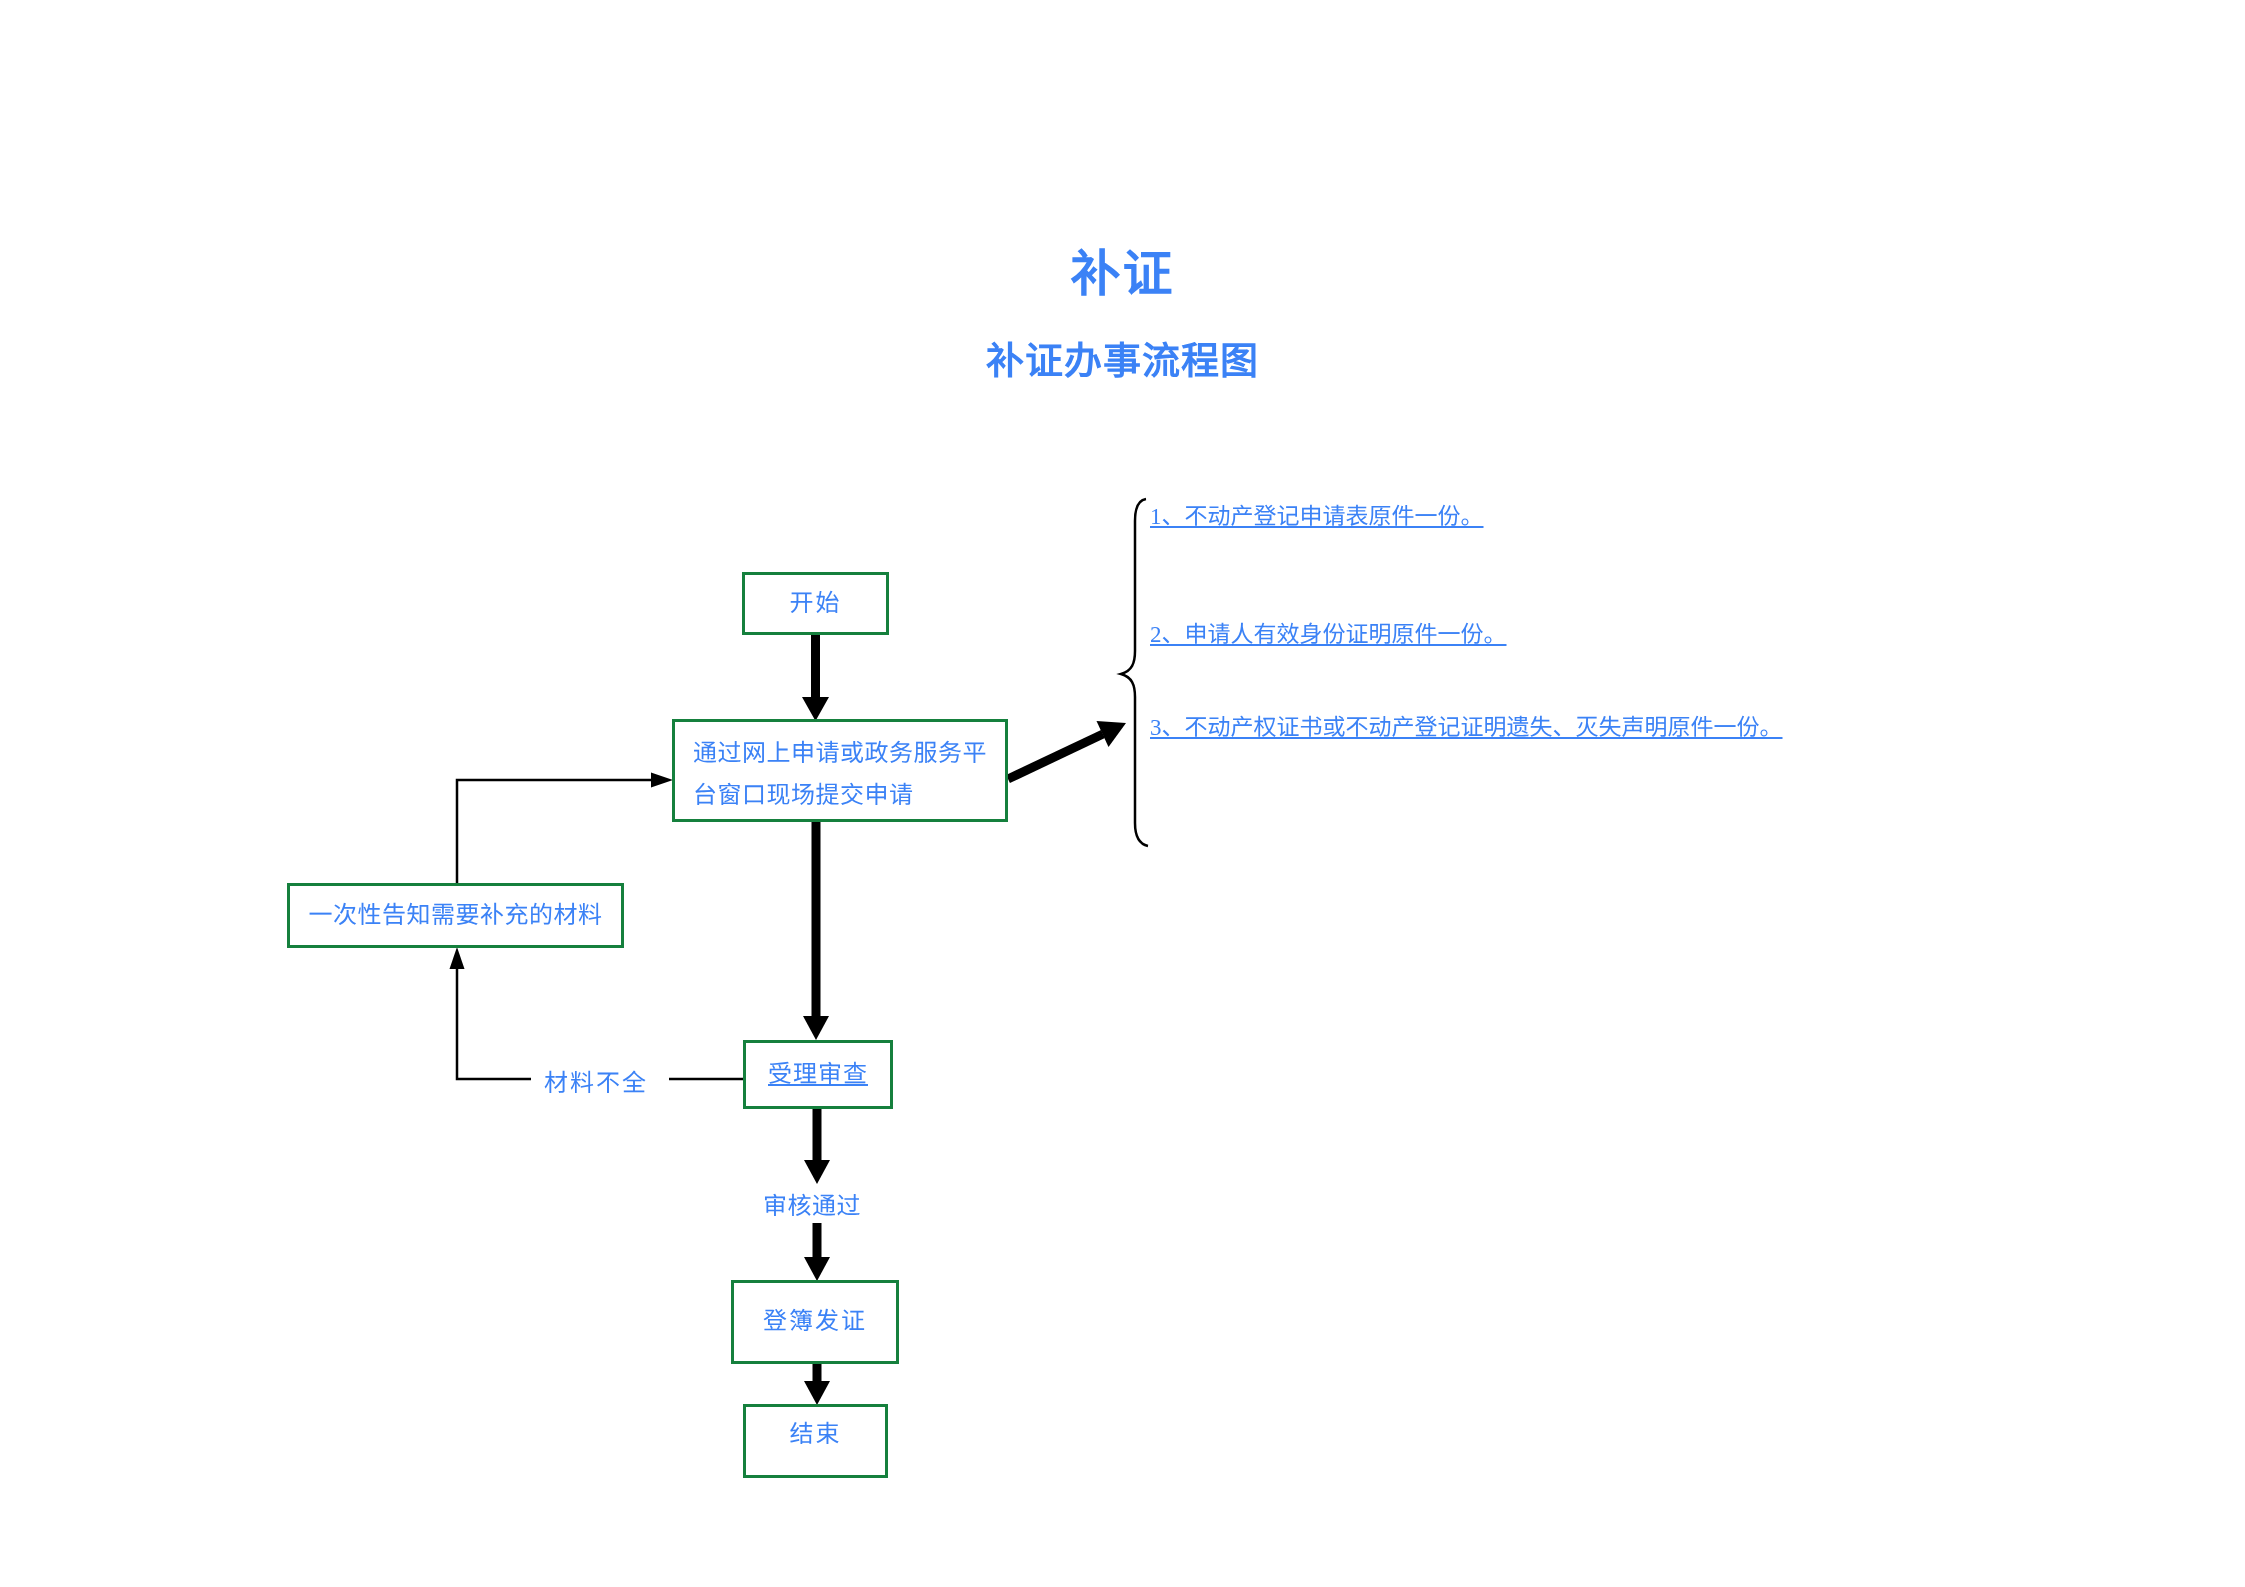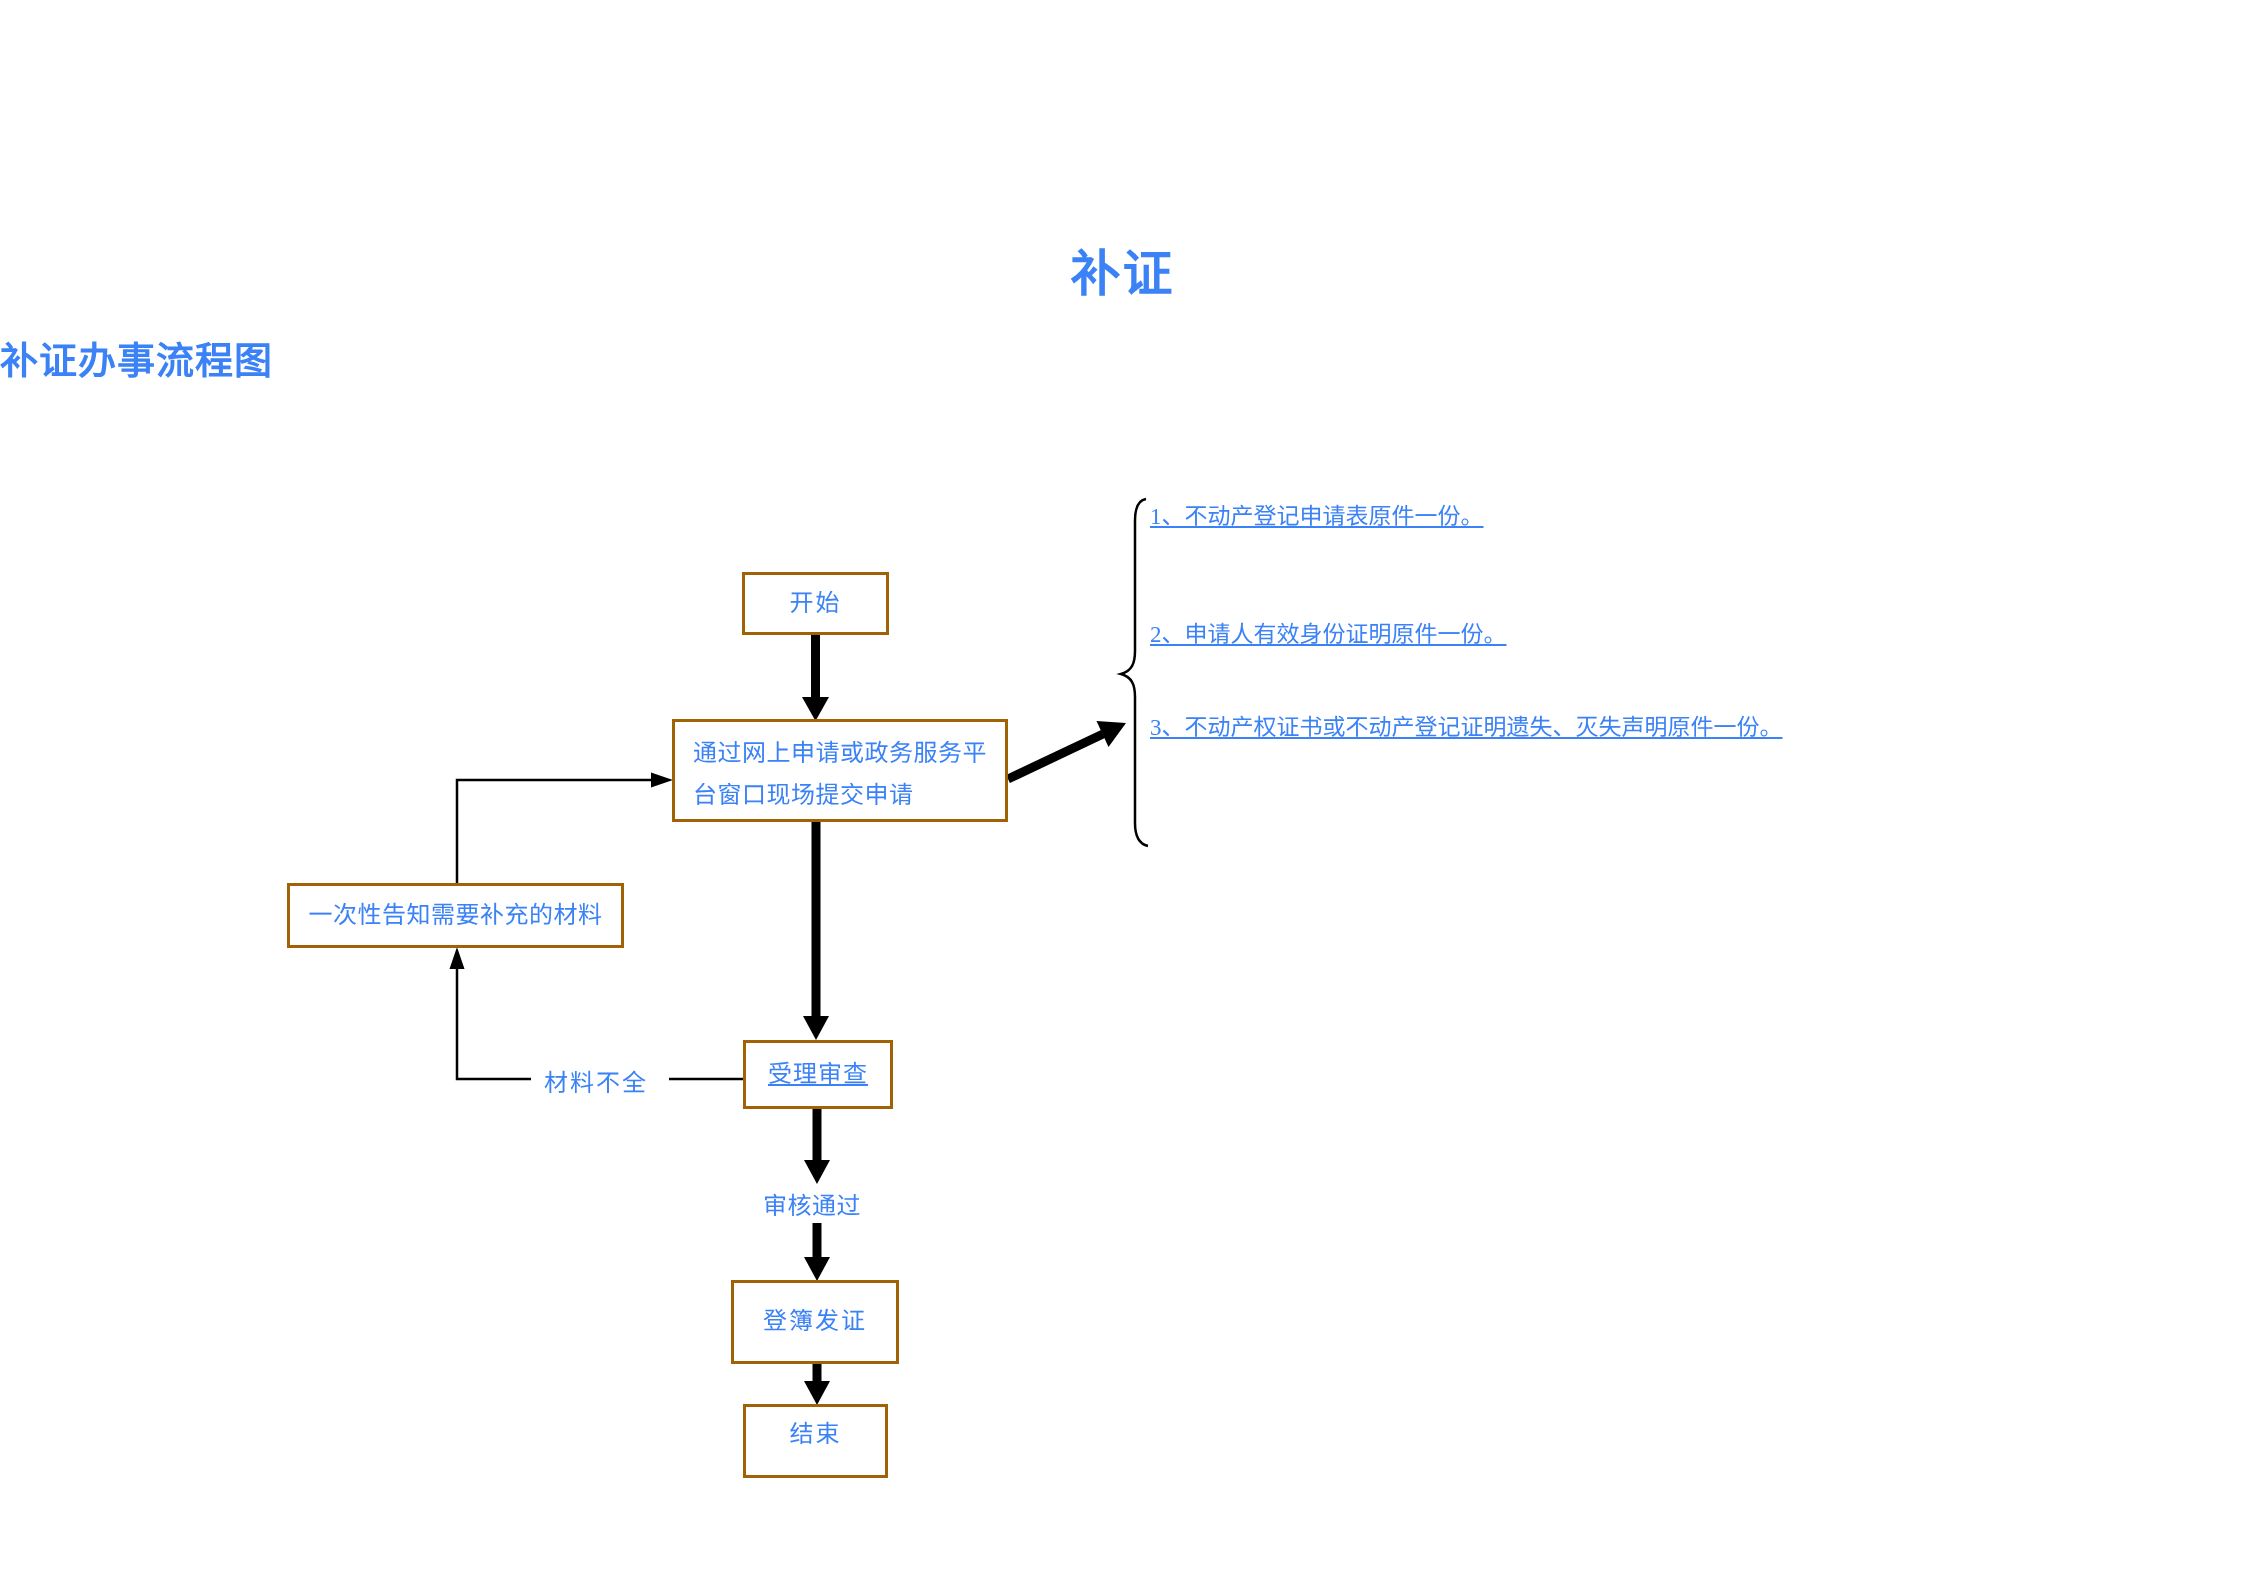--- a/index.html
+++ b/index.html
@@ -25,36 +25,37 @@
     font-size: 50px;
     line-height: 52px;
     font-weight: 700;
     letter-spacing: 2px;
   }
   .subtitle {
     position: absolute;
     left: 0;
     right: 0;
     top: 341px;
+    text-align: center;
     font-size: 38px;
     line-height: 40px;
     font-weight: 700;
     letter-spacing: 1px;
   }
   #connectors {
     position: absolute;
     left: 0;
     top: 0;
     width: 2245px;
     height: 1587px;
   }
   .node {
     position: absolute;
     box-sizing: border-box;
-    border: 3px solid #a16207;
+    border: 3px solid #15803d;
     background: #ffffff;
     display: flex;
     align-items: center;
     justify-content: center;
     font-size: 24px;
     letter-spacing: 2px;
     line-height: 1.3;
     white-space: nowrap;
   }
   #node-start    { left: 742px; top: 572px;  width: 147px; height: 63px; }

